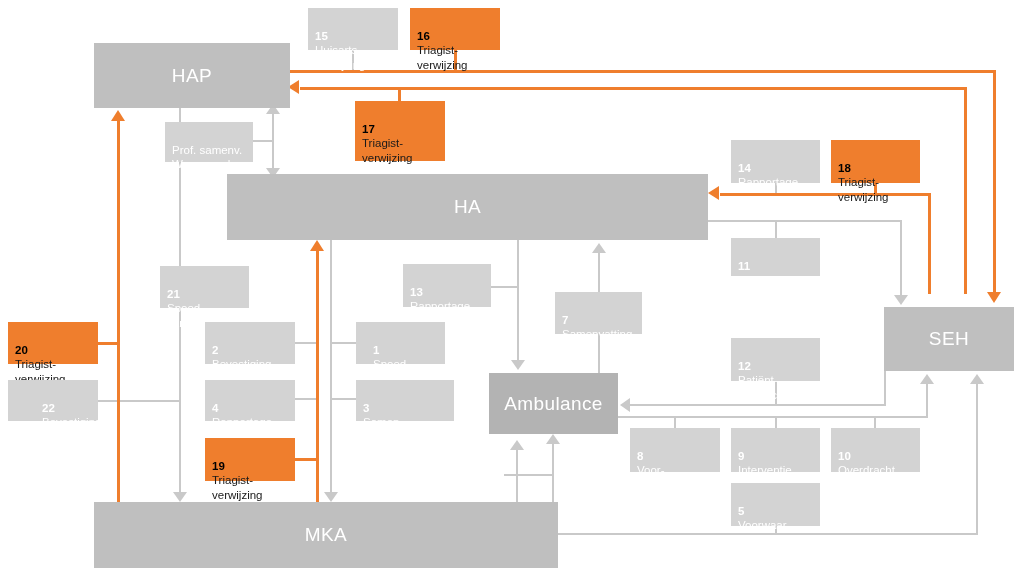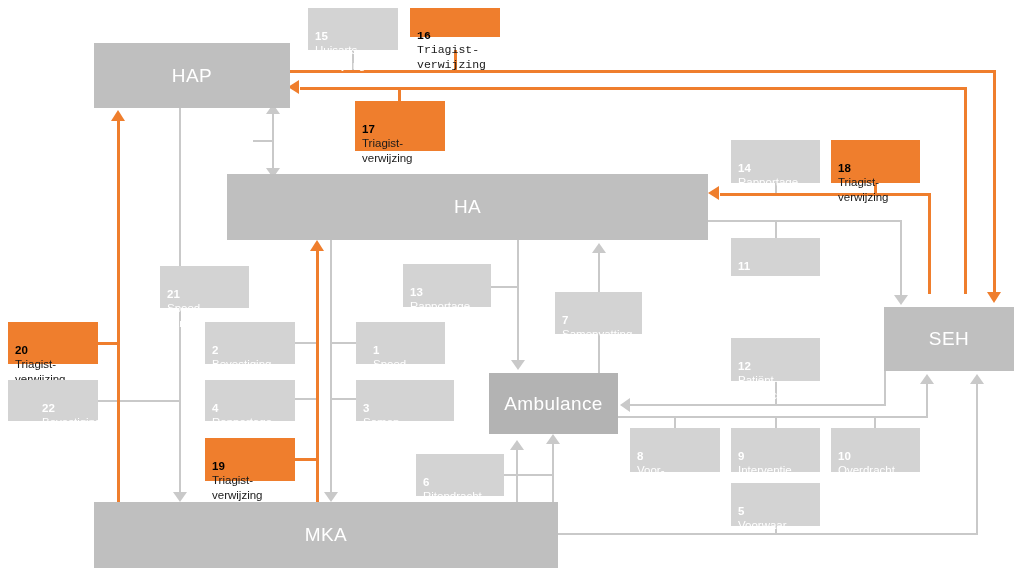--- a/index.html
+++ b/index.html
@@ -162,34 +162,38 @@
   </div>
 
   <div class="actor" style="left:94px;top:502px;width:464px;height:66px;">
     <span class="lbl">MKA</span>
   </div>
 
   <div class="actor" style="left:884px;top:307px;width:130px;height:64px;">
     <span class="lbl">SEH</span>
   </div>
 
+  <div class="msg" style="left:165px;top:122px;width:88px;height:40px;">
+    <span>Prof. samenv.
+Waarneemb.</span>
+  </div>
 
   <div class="msg" style="left:308px;top:8px;width:90px;height:42px;">
     <span class="num">15</span> 
     <span>Huisarts-
 verwijzing</span>
   </div>
 
-  <div class="msg orange" style="left:410px;top:8px;width:90px;height:29px;font-family:Liberation Mono, monospace;">
+  <div class="msg orange" style="left:410px;top:8px;width:90px;height:42px;">
     <span class="num">16</span> 
     <span>Triagist-
 verwijzing</span>
   </div>
 
-  <div class="msg orange" style="left:355px;top:101px;width:90px;height:50px;">
+  <div class="msg orange" style="left:355px;top:101px;width:90px;height:60px;">
     <span class="num">17</span> 
     <span>Triagist-
 verwijzing</span>
   </div>
 
   <div class="msg" style="left:731px;top:140px;width:89px;height:43px;">
     <span class="num">14</span> 
     <span>Rapportage</span>
   </div>
 
@@ -258,24 +262,20 @@
     <span>Spoed-
 melding</span>
   </div>
 
   <div class="msg" style="left:356px;top:380px;width:98px;height:41px;">
     <span class="num">3</span> 
     <span>Samen-
 vatting</span>
   </div>
 
-  <div class="msg" style="left:416px;top:454px;width:88px;height:42px;">
-    <span class="num">6</span> 
-    <span>Ritopdracht</span>
-  </div>
 
   <div class="msg" style="left:630px;top:428px;width:90px;height:44px;">
     <span class="num">8</span> 
     <span>Voor-
 aankondiging</span>
   </div>
 
   <div class="msg" style="left:731px;top:428px;width:89px;height:44px;">
     <span class="num">9</span> 
     <span>Interventie

